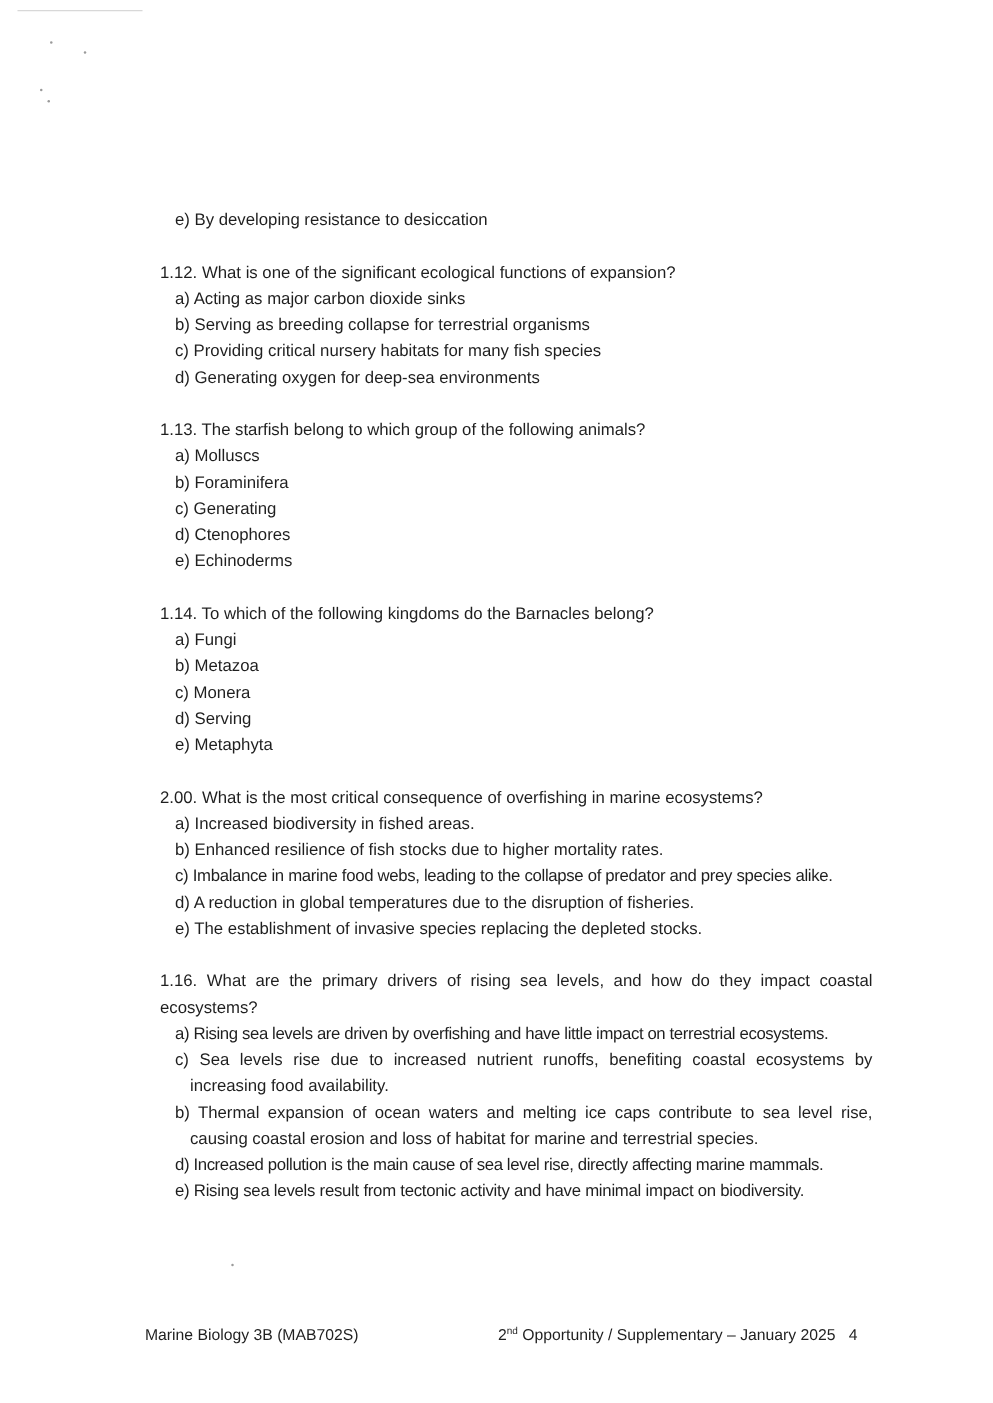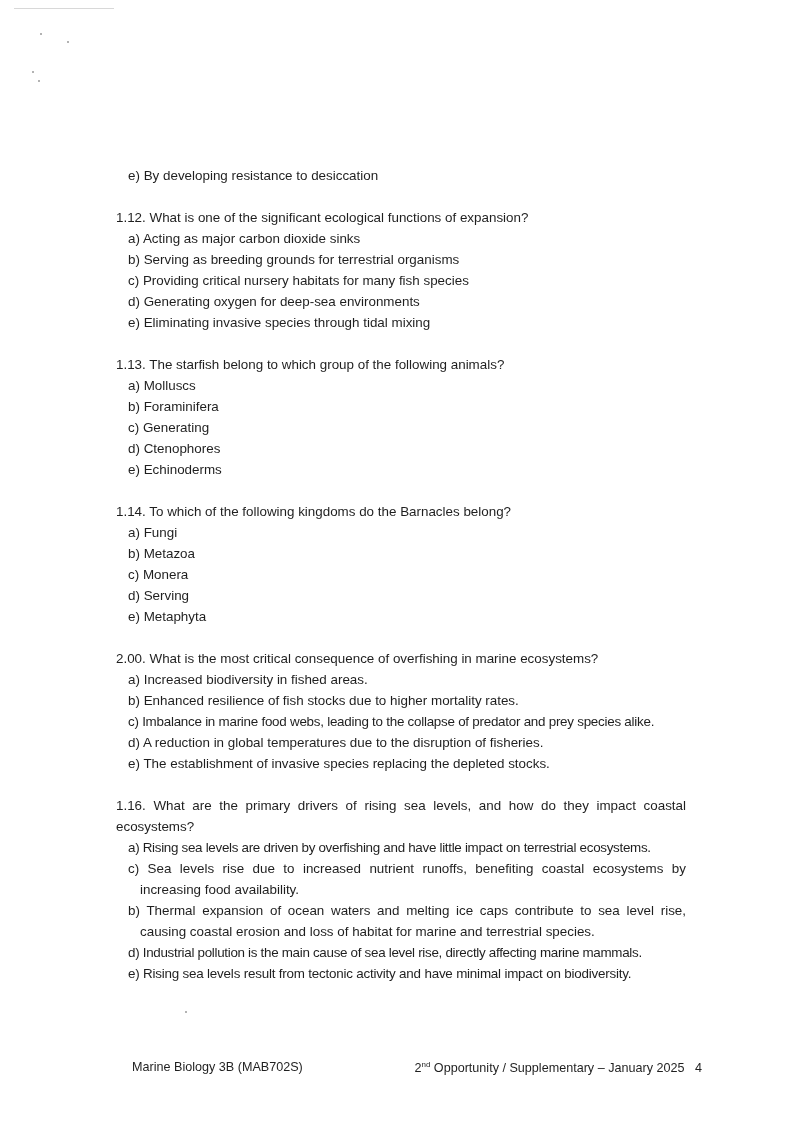--- a/index.html
+++ b/index.html
@@ -4,51 +4,50 @@
 <style>
   html, body { margin: 0; padding: 0; background: #ffffff; }
   body {
     width: 794px; height: 1122px; position: relative; overflow: hidden;
     font-family: "Liberation Sans", sans-serif;
     color: #1f1f1f;
     font-size: 13.4px;
   }
   .scanline { position: absolute; left: 14px; top: 8px; width: 100px; height: 1px; background: #d8d8d8; }
   .speck { position: absolute; width: 2px; height: 2px; background: #9a9a9a; border-radius: 1px; }
-  .content { position: absolute; left: 116px; top: 165px; width: 570px; }
+  .content { position: absolute; left: 128px; top: 165px; width: 570px; }
   .q { margin: 0 0 21px 0; }
   .qtext { line-height: 21px; }
   .opt { line-height: 21px; padding-left: 12px; }
   .opt.wrap { padding-left: 24px; text-indent: -12px; text-align: justify; }
   .qtext.justify { text-align: justify; }
-  .footer { position: absolute; top: 1060px; left: 132px; width: 570px; font-size: 12.6px; display: flex; justify-content: space-between; }
+  .footer { position: absolute; top: 1060px; left: 116px; width: 570px; font-size: 12.6px; display: flex; justify-content: space-between; align-items: center; }
   .footer sup { font-size: 8px; vertical-align: 5px; }
 </style>
 </head>
 <body>
 
 <div class="scanline"></div>
 <div class="speck" style="left:40px;top:33px;"></div>
 <div class="speck" style="left:67px;top:41px;"></div>
 <div class="speck" style="left:32px;top:71px;"></div>
 <div class="speck" style="left:38px;top:80px;"></div>
 <div class="speck" style="left:185px;top:1011px;"></div>
 
 <div class="content">
   <div class="q">
     <div class="opt"><span>e)</span> <span>By developing resistance to desiccation</span></div>
   </div>
 
   <div class="q">
     <div class="qtext"><span>1.12.</span> <span>What is one of the significant ecological functions of expansion?</span></div>
     <div class="opt"><span>a)</span> <span>Acting as major carbon dioxide sinks</span></div>
-    <div class="opt"><span>b)</span> <span>Serving as breeding grounds for terrestrial organisms</span></div>
+    <div class="opt"><span>b)</span> <span>Serving as breeding collapse for terrestrial organisms</span></div>
     <div class="opt"><span>c)</span> <span>Providing critical nursery habitats for many fish species</span></div>
     <div class="opt"><span>d)</span> <span>Generating oxygen for deep-sea environments</span></div>
-    <div class="opt"><span>e)</span> <span>Eliminating invasive species through tidal mixing</span></div>
   </div>
 
   <div class="q">
     <div class="qtext"><span>1.13.</span> <span>The starfish belong to which group of the following animals?</span></div>
     <div class="opt"><span>a)</span> <span>Molluscs</span></div>
     <div class="opt"><span>b)</span> <span>Foraminifera</span></div>
     <div class="opt"><span>c)</span> <span>Generating</span></div>
     <div class="opt"><span>d)</span> <span>Ctenophores</span></div>
     <div class="opt"><span>e)</span> <span>Echinoderms</span></div>
   </div>
@@ -69,21 +68,21 @@
     <div class="opt" style="letter-spacing:-0.25px;"><span>c)</span> <span>Imbalance in marine food webs, leading to the collapse of predator and prey species alike.</span></div>
     <div class="opt"><span>d)</span> <span>A reduction in global temperatures due to the disruption of fisheries.</span></div>
     <div class="opt"><span>e)</span> <span>The establishment of invasive species replacing the depleted stocks.</span></div>
   </div>
 
   <div class="q">
     <div class="qtext justify"><span>1.16.</span> <span>What are the primary drivers of rising sea levels, and how do they impact coastal ecosystems?</span></div>
     <div class="opt wrap" style="letter-spacing:-0.3px;"><span>a)</span> <span>Rising sea levels are driven by overfishing and have little impact on terrestrial ecosystems.</span></div>
     <div class="opt wrap"><span>c)</span> <span>Sea levels rise due to increased nutrient runoffs, benefiting coastal ecosystems by increasing food availability.</span></div>
     <div class="opt wrap"><span>b)</span> <span>Thermal expansion of ocean waters and melting ice caps contribute to sea level rise, causing coastal erosion and loss of habitat for marine and terrestrial species.</span></div>
-    <div class="opt wrap" style="letter-spacing:-0.3px;"><span>d)</span> <span>Industrial pollution is the main cause of sea level rise, directly affecting marine mammals.</span></div>
+    <div class="opt wrap" style="letter-spacing:-0.3px;"><span>d)</span> <span>Increased pollution is the main cause of sea level rise, directly affecting marine mammals.</span></div>
     <div class="opt wrap" style="letter-spacing:-0.2px;"><span>e)</span> <span>Rising sea levels result from tectonic activity and have minimal impact on biodiversity.</span></div>
   </div>
 </div>
 
 <div class="footer">
   <span>Marine Biology 3B (MAB702S)</span>
   <span><span>2</span><sup>nd</sup><span> Opportunity / Supplementary – January 2025</span>&nbsp;&nbsp;&nbsp;<span>4</span></span>
 </div>
 
 </body></html>

